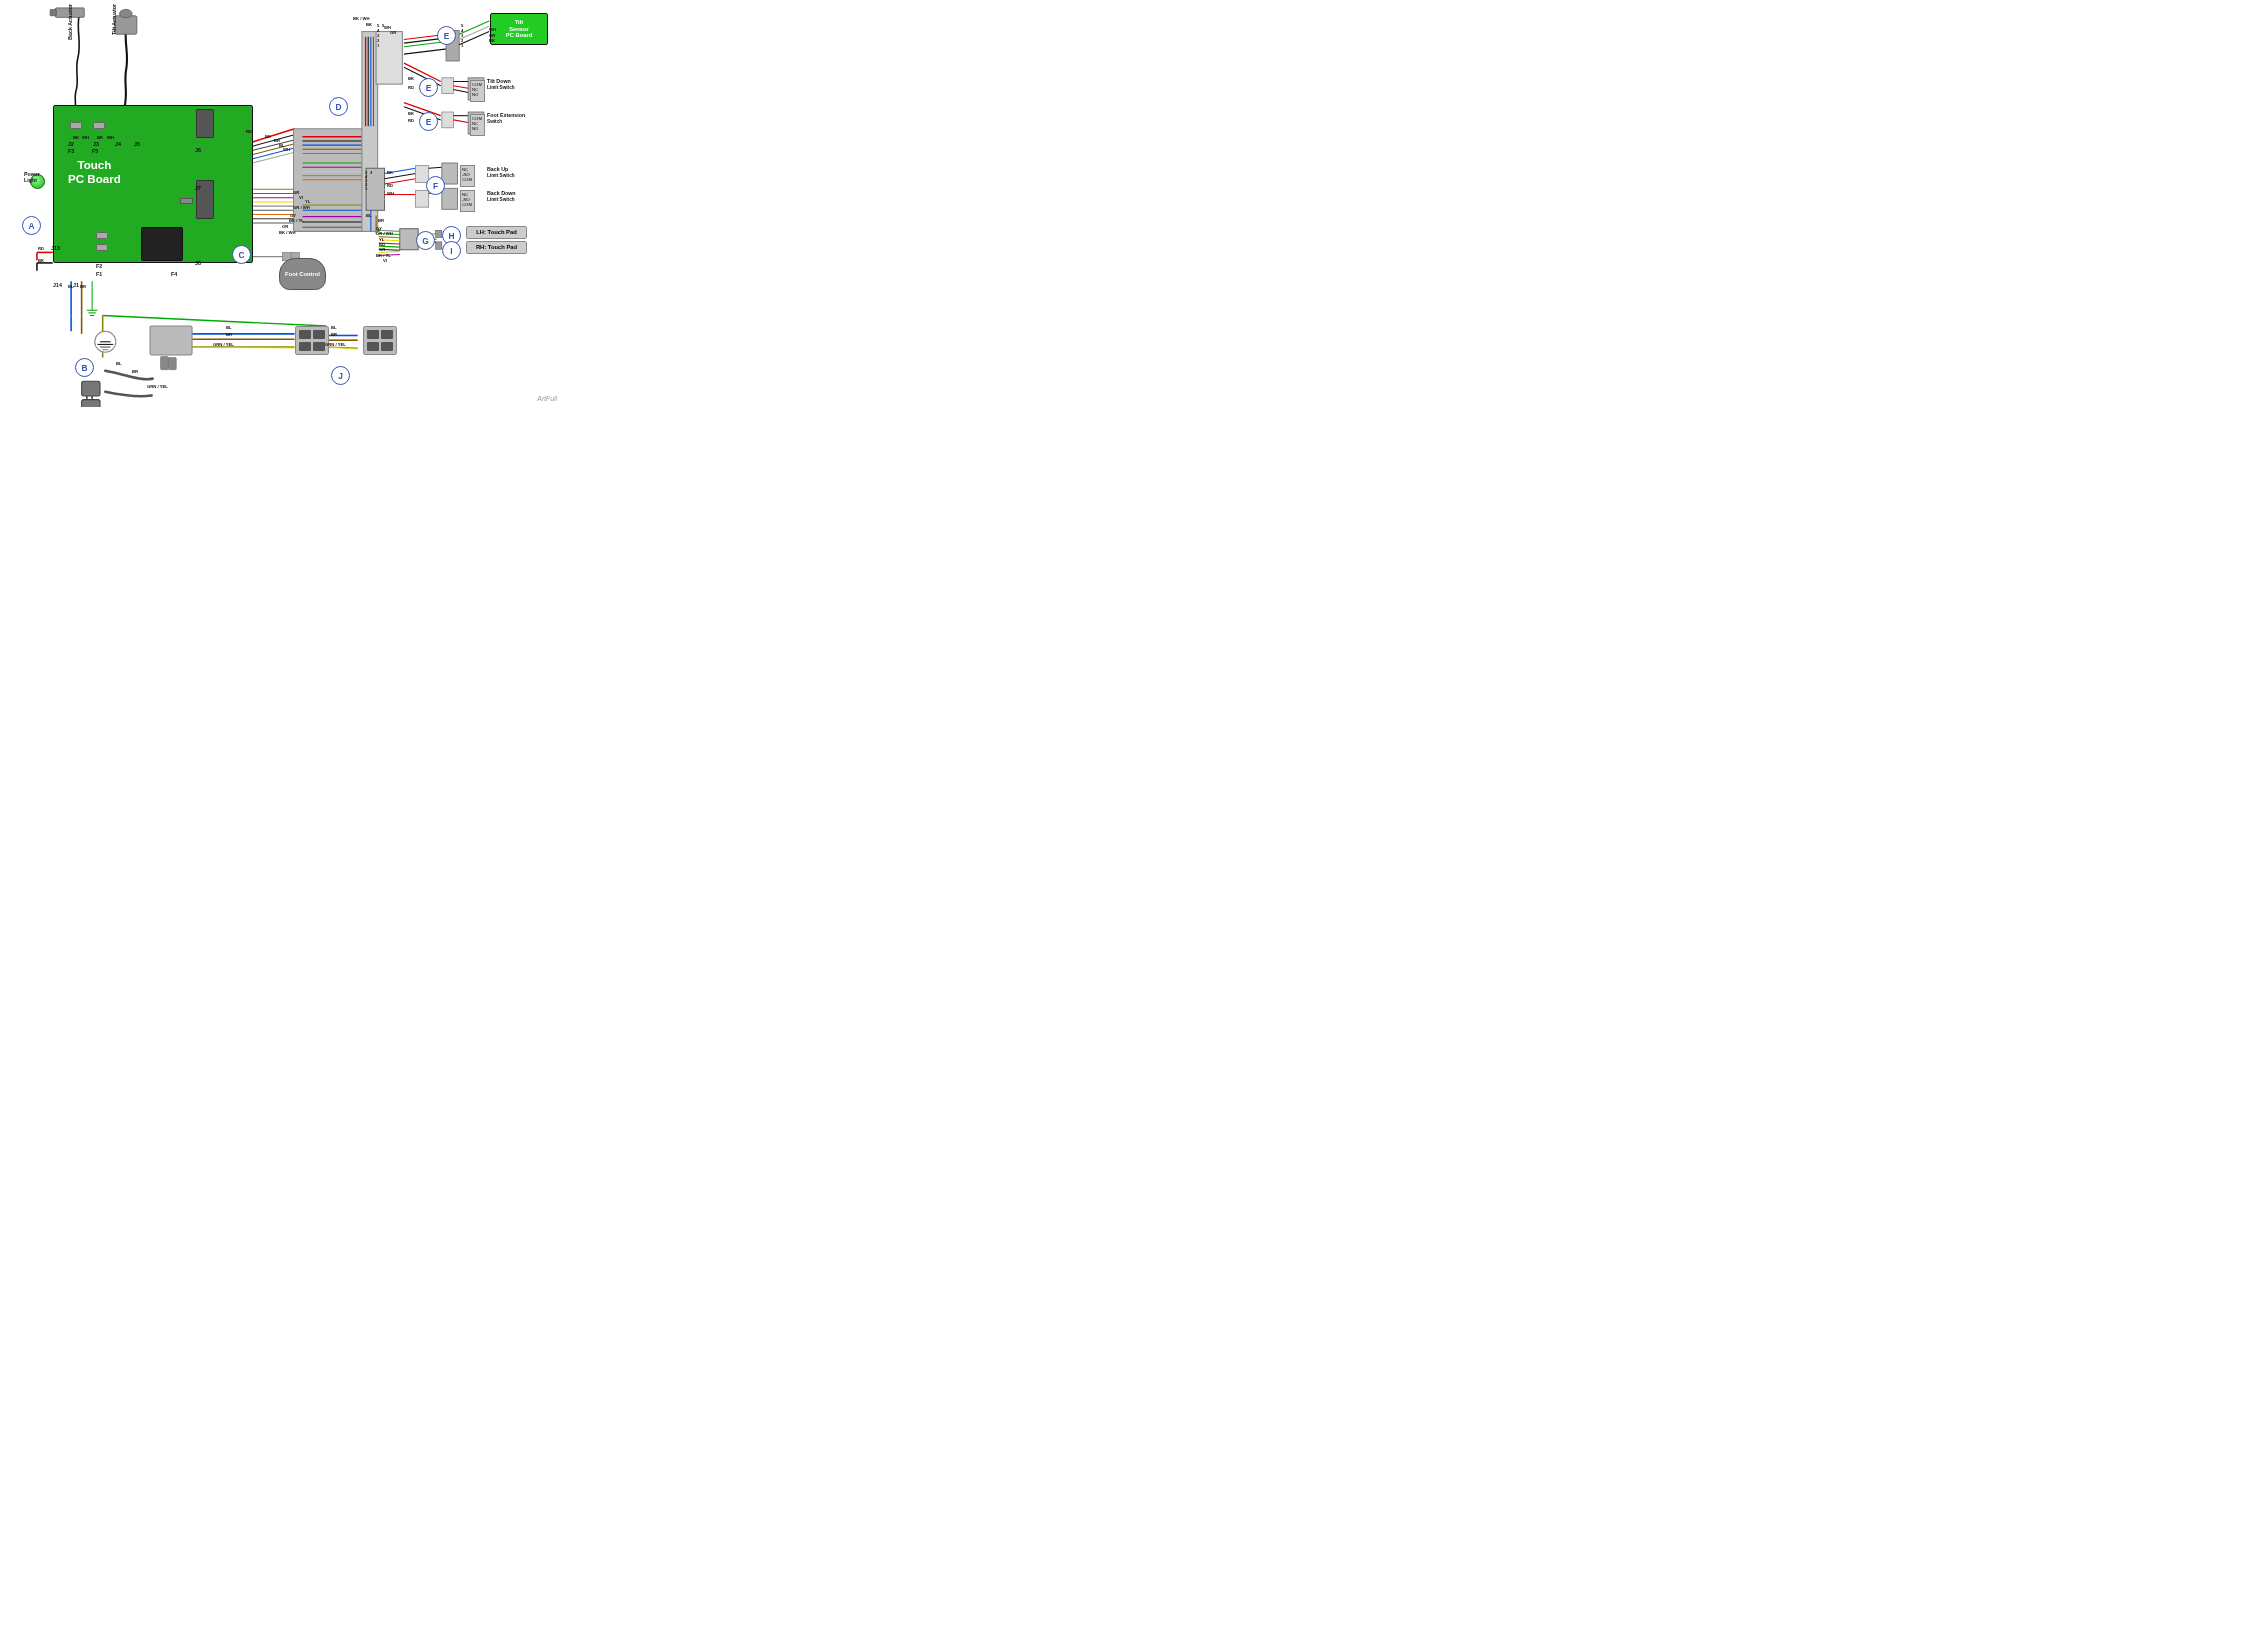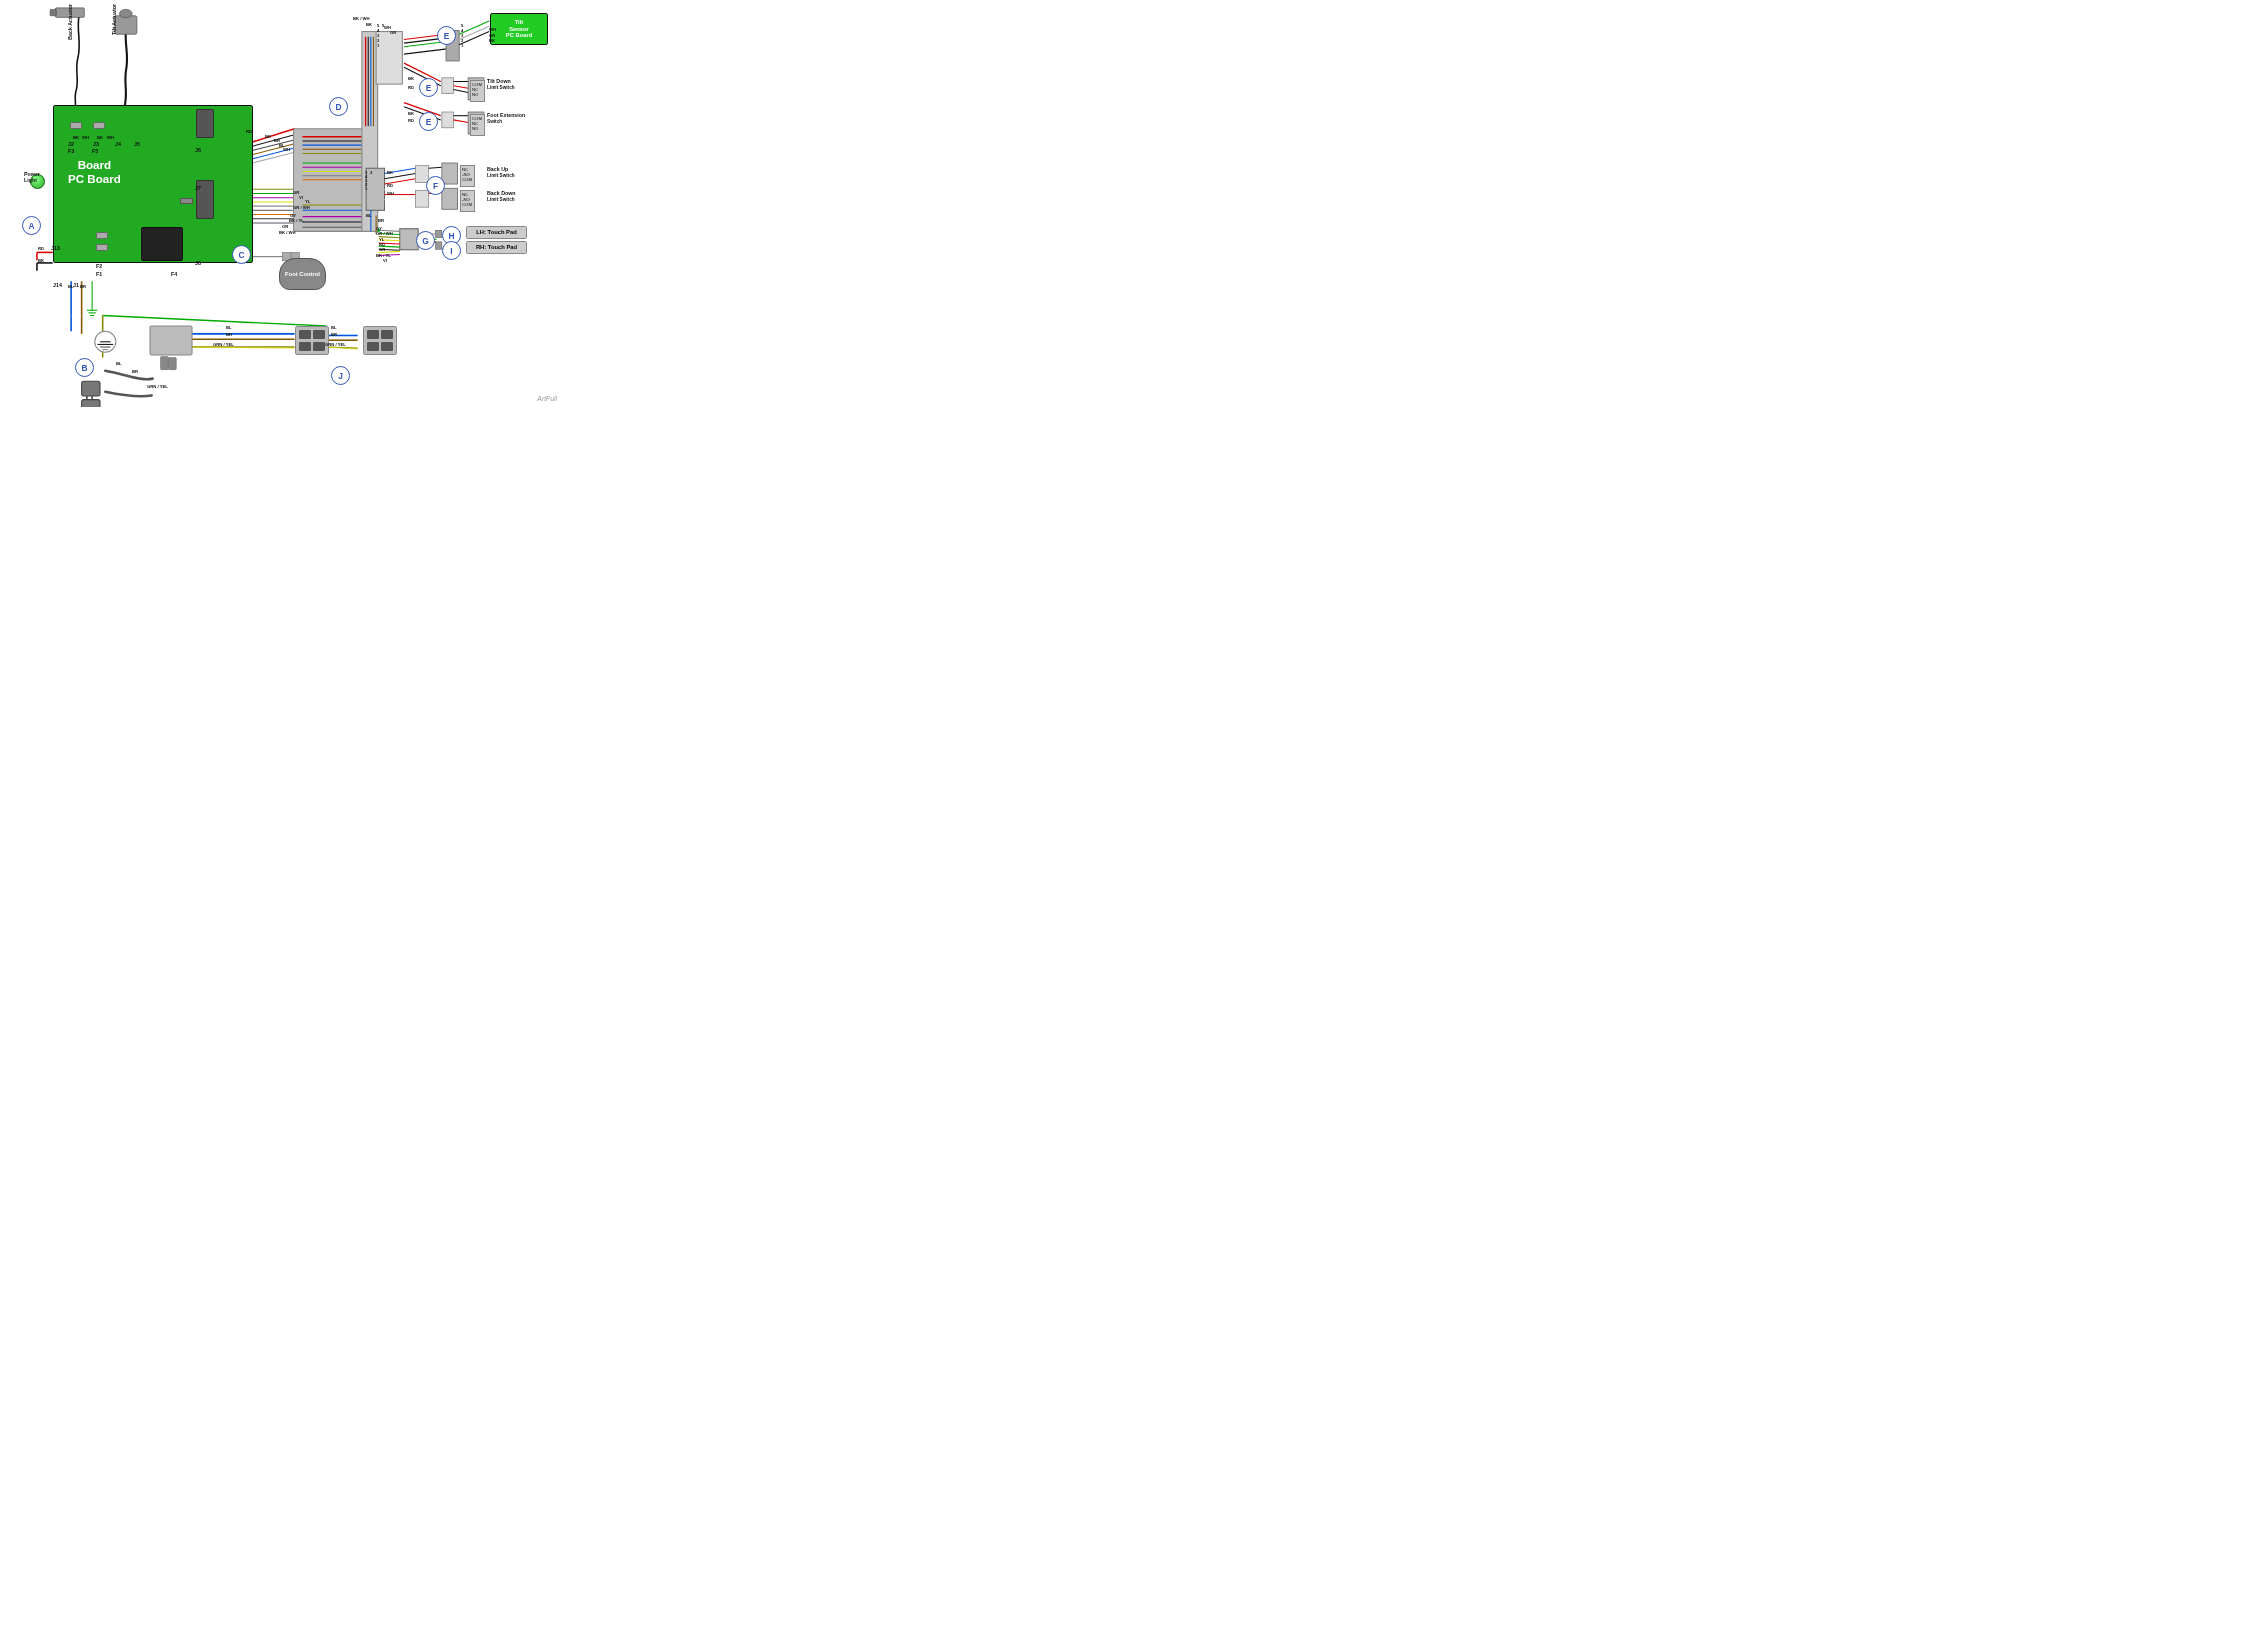--- a/index.html
+++ b/index.html
@@ -414,21 +414,21 @@
 
     <div style="position:absolute;left:87px;top:121px;width:42px;height:34px;background:#222;border:1.1px solid #111;border-radius:1.6px;"></div>
 
     <div style="position:absolute;left:142px;top:2.6px;width:18.4px;height:29px;background:#555;border:0.5px solid #333;border-radius:1.1px;"></div>
     <div style="position:absolute;left:142px;top:74px;width:18.4px;height:39px;background:#555;border:0.5px solid #333;border-radius:1.1px;"></div>
 
     <div style="position:absolute;left:126px;top:92px;width:13px;height:6.3px;background:#888;border:0.5px solid #555;"></div>
   </div>
 
   <div class="main-pcb-label">
-    <span>Board</span><br>
+    <span>Touch</span><br>
     <span>PC Board</span>
   </div>
 
   <div class="tilt-sensor-board">
     <div class="tilt-sensor-label">
       Tilt<br>Sensor<br>PC Board
     </div>
   </div>
 
   <div class="foot-control">

